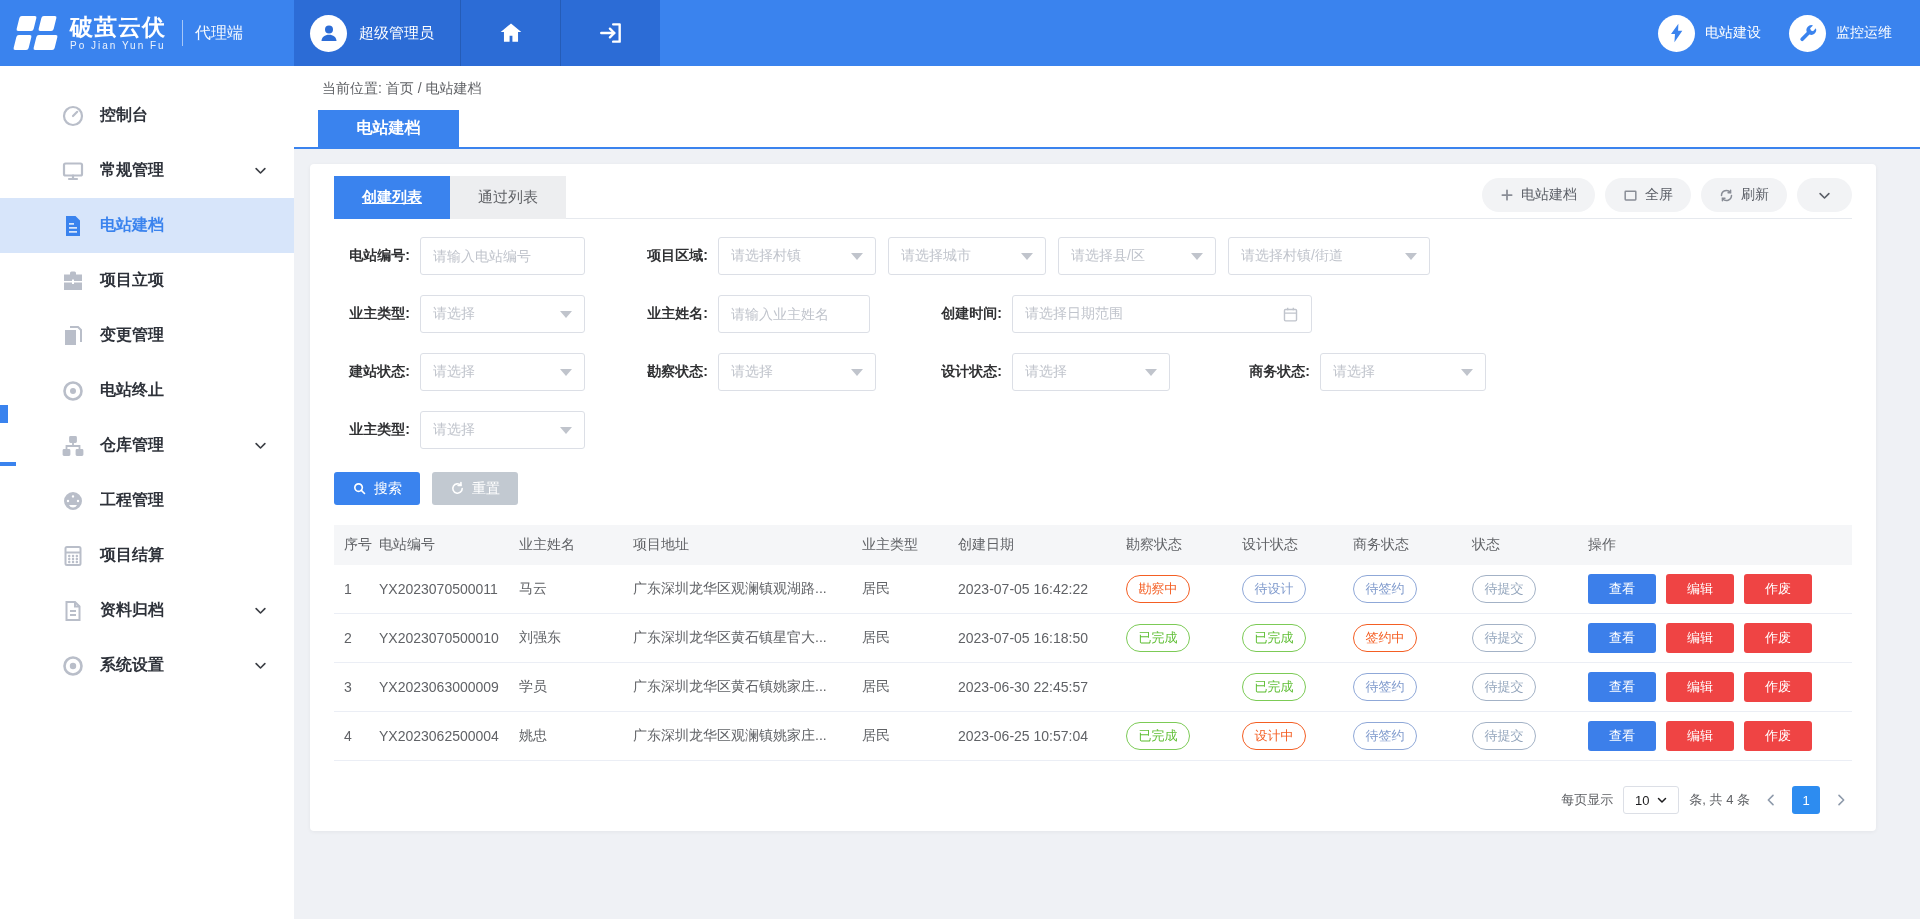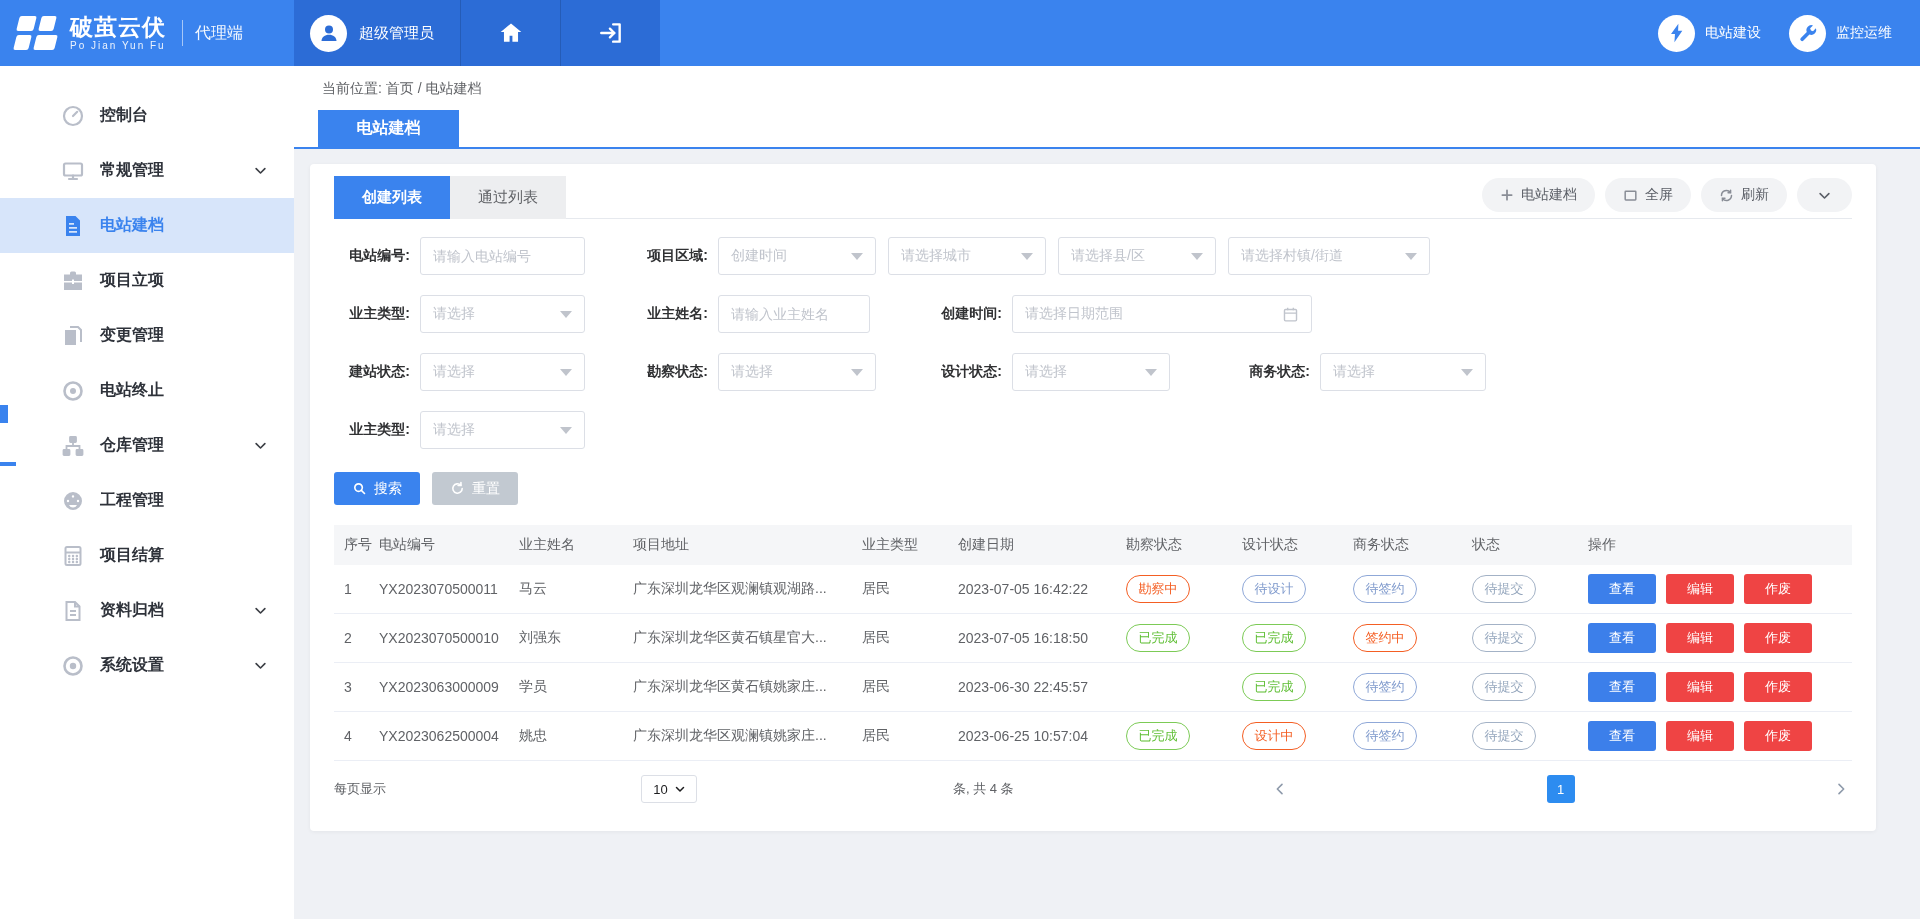--- a/index.html
+++ b/index.html
@@ -52,21 +52,21 @@
   .page-tab { position:absolute; left:24px; bottom:0; width:141px; height:37px; background:#3A83EE; color:#fff;
               font-size:16px; font-weight:bold; display:flex; align-items:center; justify-content:center; cursor:pointer; }
 
   
   .panel { margin:15px 44px 0 16px; background:#fff; border-radius:4px; box-shadow:0 1px 4px rgba(0,0,0,.05);
            padding:12px 24px 26px; height:667px; }
 
   .tabs-row { display:flex; align-items:flex-start; justify-content:space-between; height:43px;
               border-bottom:1px solid #E6E9EE; margin-bottom:18px; }
   .tab { height:43px; padding:0 28px; display:flex; align-items:center; font-size:15px; cursor:pointer; background:#EDEEF0; color:#606266; }
-  .tab.active { background:#3A83EE; color:#fff; font-weight:bold; }
+  .tab.active { background:#3A83EE; color:#fff; font-weight:bold;text-decoration:underline; }
   .tabset { display:flex; }
   .pillset { display:flex; align-items:center; gap:10px; margin-top:2px; }
   .pill { height:34px; border-radius:17px; background:#F2F3F5; color:#5A5E66; font-size:14px;
           display:flex; align-items:center; gap:7px; padding:0 18px; cursor:pointer; }
   .pill svg { color:#898D96; }
 
   
   .f-row { display:flex; align-items:center; margin-bottom:20px; }
   .f-label { width:86px; text-align:right; padding-right:10px; font-size:14px; font-weight:bold; color:#303133; flex:0 0 auto; }
   .txt, .sel, .datebox { height:38px; border:1px solid #DCDFE6; border-radius:3px; background:#fff; font-size:14px; }
@@ -97,21 +97,21 @@
   .v-orange { color:#F45E23; border-color:#F45E23; }
   .v-green  { color:#5FBF35; border-color:#7CCB56; }
   .v-blue   { color:#7E99CC; border-color:#8FA8D8; }
   .v-gray   { color:#93A5BC; border-color:#A3B2C6; }
   .cell-actions { display:flex; gap:10px; }
   .abtn { width:68px; height:30px; border:none; border-radius:3px; color:#fff; font-size:13px; cursor:pointer; font-family:inherit; }
   .abtn-view { background:#3C7FEA; }
   .abtn-edit, .abtn-void { background:#ef4444; }
 
   
-  .pagination { display:flex; align-items:center; justify-content:space-between; gap:10px; margin-top:12px; height:32px; font-size:13px; color:#606266; }
+  .pagination { display:flex; align-items:center; justify-content:flex-end; gap:10px; margin-top:23px; height:32px; font-size:13px; color:#606266; }
   .pp-select { width:56px; height:28px; border:1px solid #DCDFE6; border-radius:3px; display:flex; align-items:center; justify-content:center; gap:6px; color:#1d1d1f; cursor:pointer; font-size:13px; }
   .pg-arrow { width:22px; height:28px; display:flex; align-items:center; justify-content:center; color:#8E9AAB; cursor:pointer; }
   .pg-cur { width:28px; height:28px; background:#2D8CF0; color:#fff; border-radius:3px; display:flex; align-items:center; justify-content:center; cursor:pointer; }
 
   svg { display:block; }
 </style>
 </head>
 <body>
 
 <header class="topbar">
@@ -356,21 +356,21 @@
               </svg>
           </div>
         </div>
       </div>
 
       <div class="f-row">
         <span class="f-label">电站编号:</span>
         <input class="txt w165" placeholder="请输入电站编号" style="">
         <span class="f-label gap47">项目区域:</span>
         <div class="sel w158">
-          <span class="sel-text">创建时间</span>
+          <span class="sel-text">请选择村镇</span>
             <i class="caret"></i>
         </div>
         <div class="sel w158" style="margin-left:12px">
           <span class="sel-text">请选择城市</span>
             <i class="caret"></i>
         </div>
         <div class="sel w158" style="margin-left:12px">
           <span class="sel-text">请选择县/区</span>
             <i class="caret"></i>
         </div>

